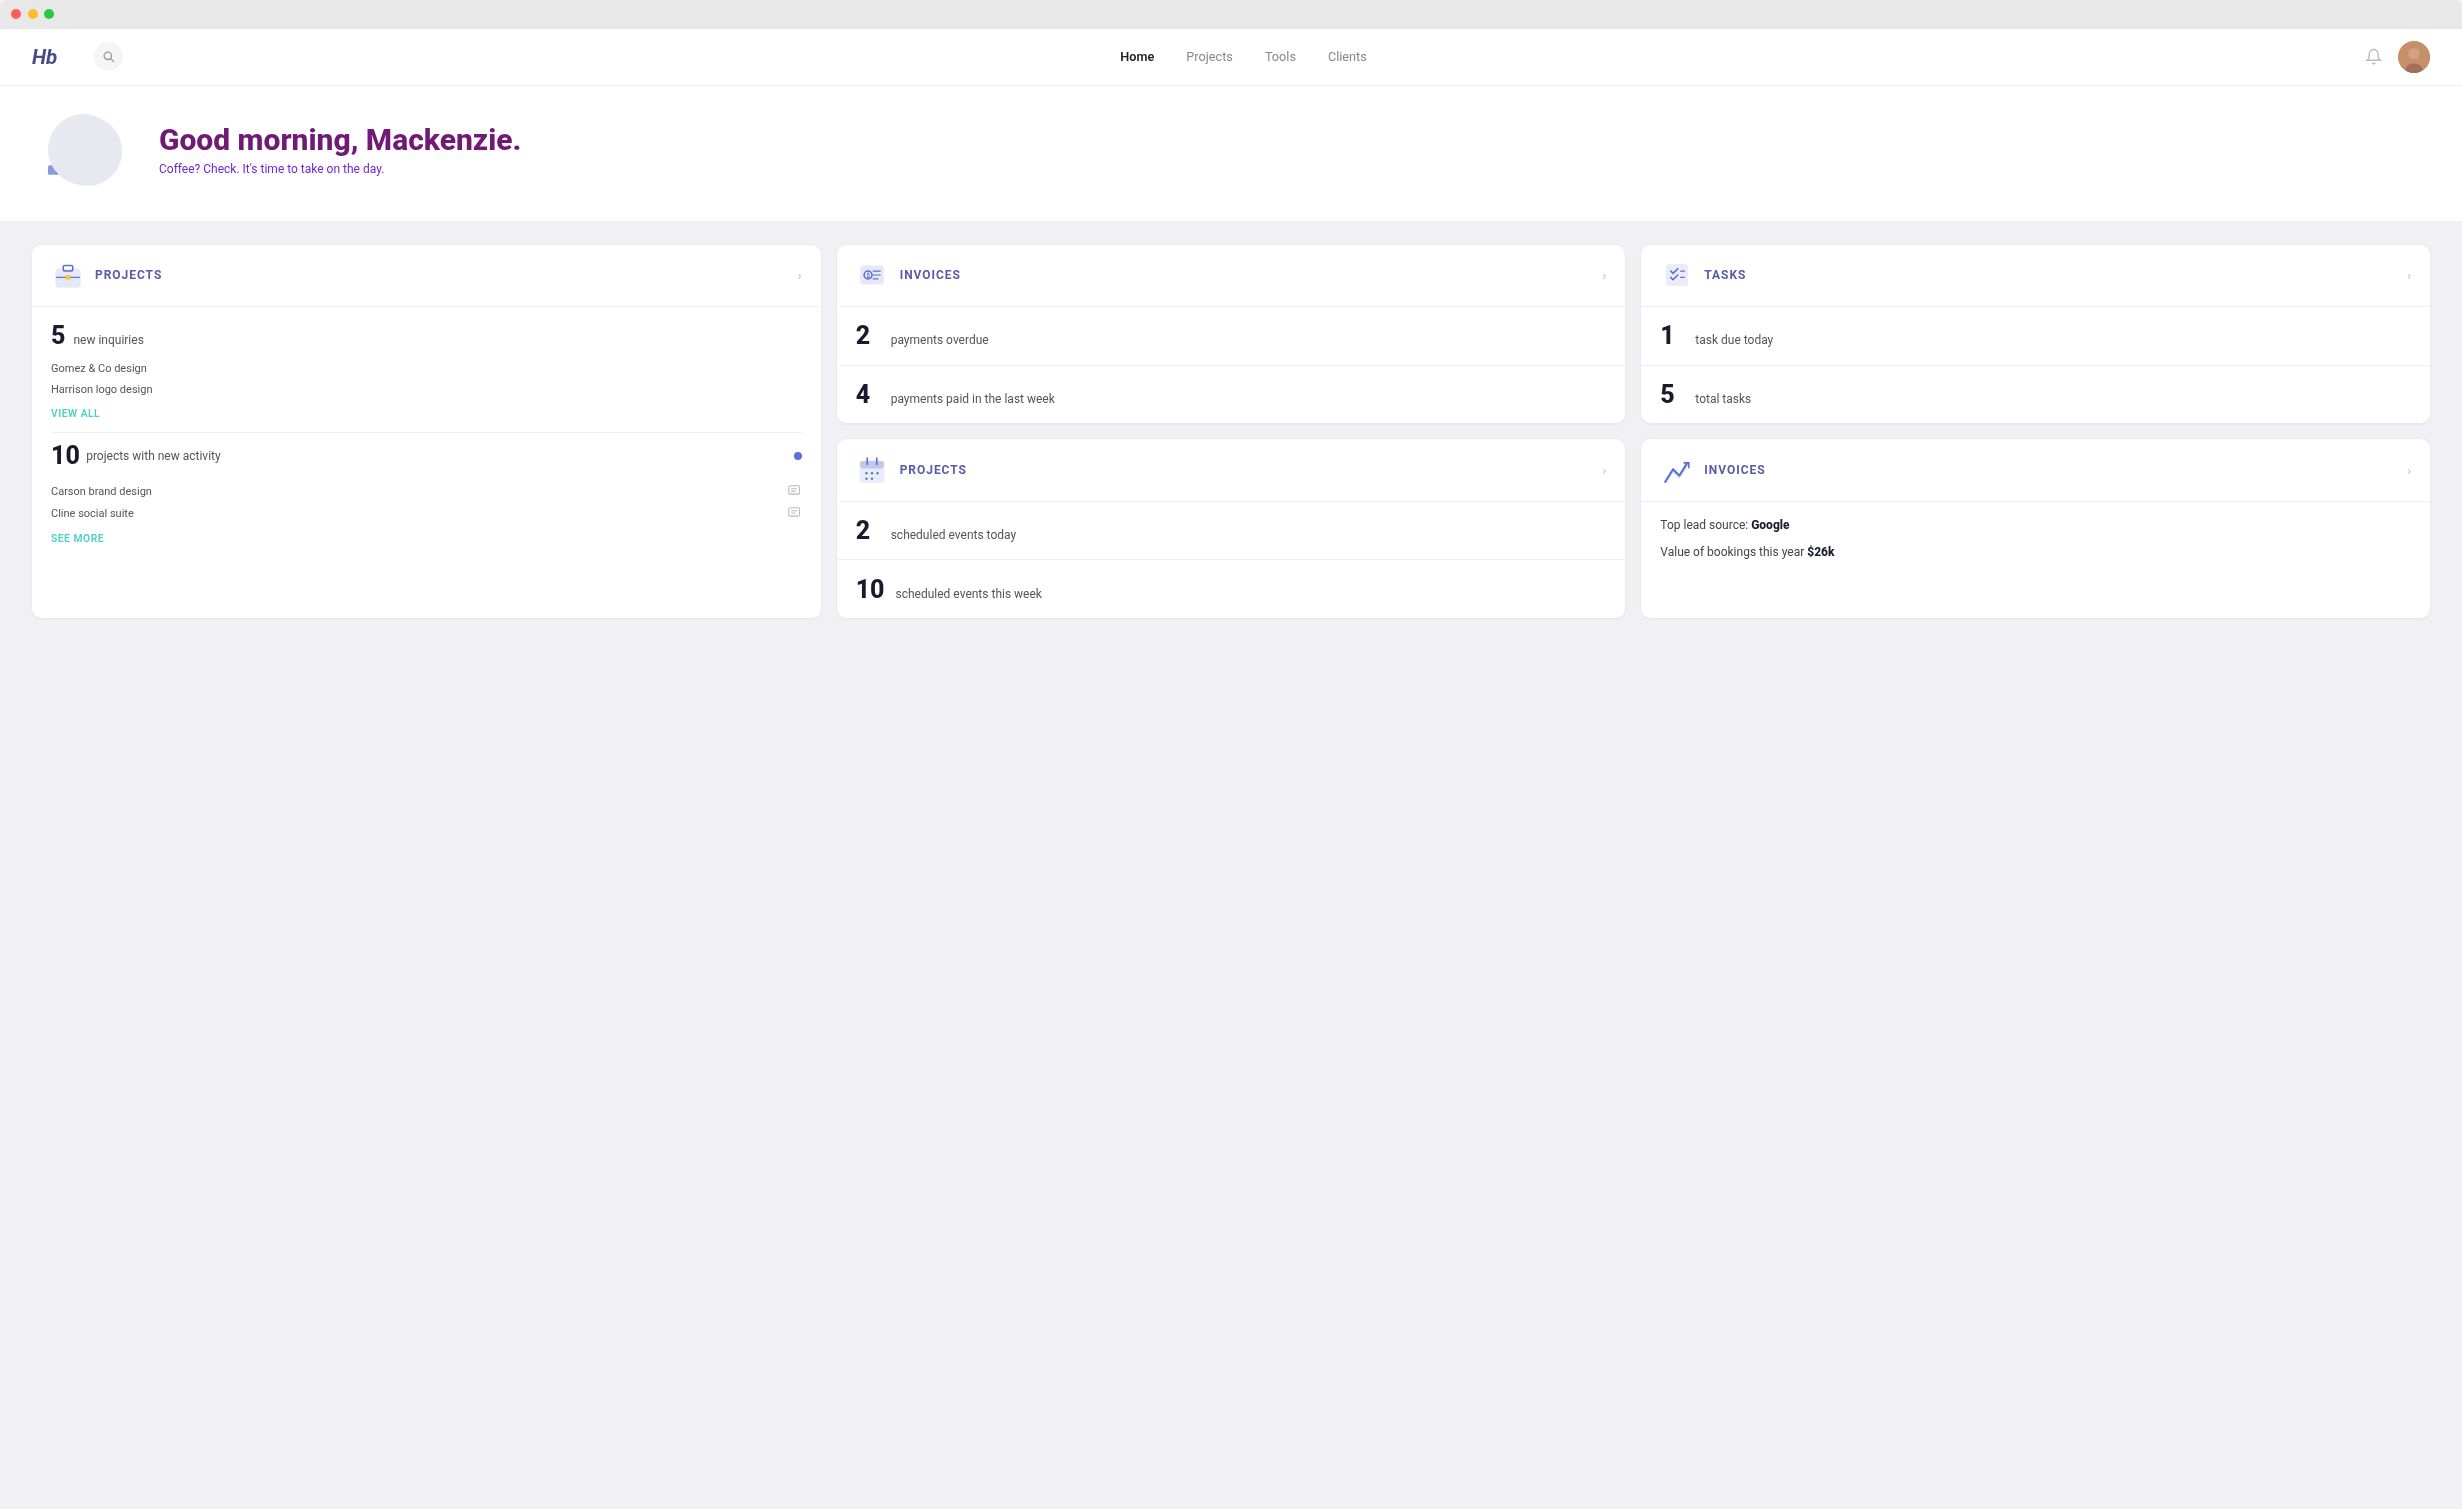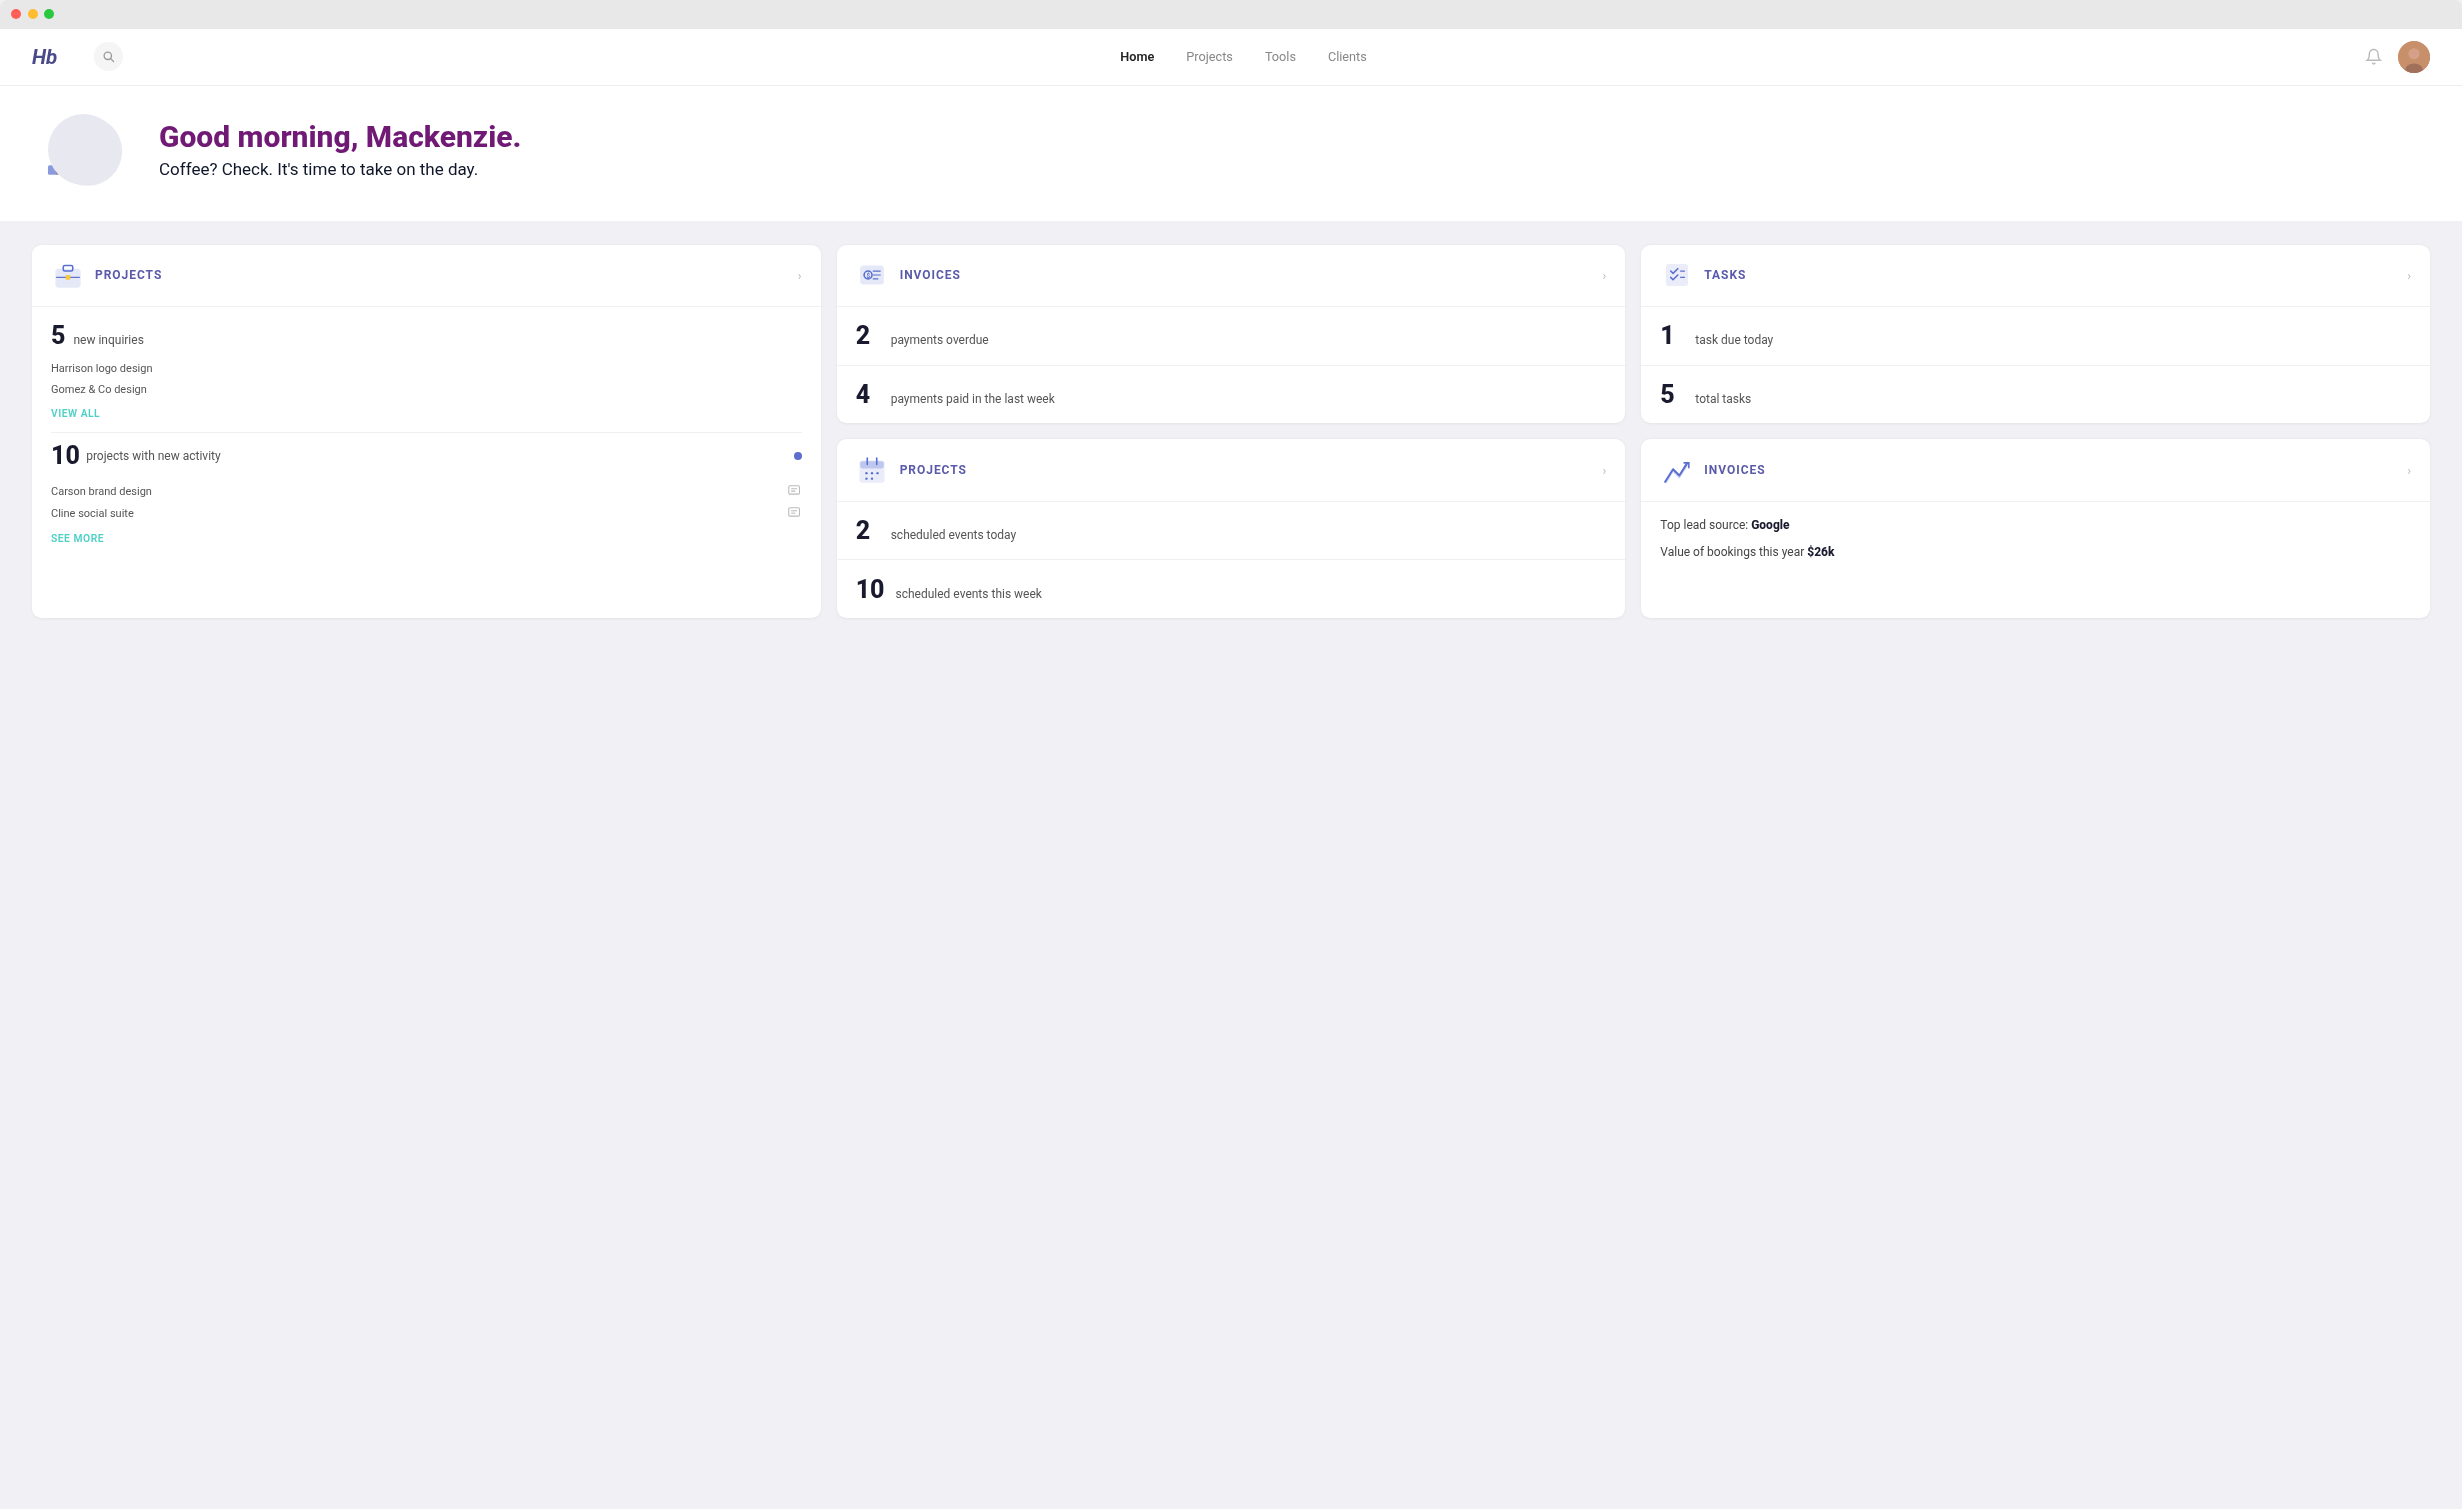--- a/index.html
+++ b/index.html
@@ -104,22 +104,22 @@
       align-items: center;
       gap: 24px;
     }
     .hero-text h1 {
       font-size: 30px;
       font-weight: 800;
       color: #701a75;
       margin-bottom: 4.8px;
     }
     .hero-text p {
-      font-size: 17px;
-      color: #0f172a;
+      font-size: 12px;
+      color: #6d28d9;
     }
 
     
     .main-content {
       padding: 24px 32px;
       display: grid;
       grid-template-columns: 1fr 1fr 1fr;
       gap: 16px;
     }
 
@@ -392,24 +392,24 @@
       <span class="card-header-title">PROJECTS</span>
       <span class="card-chevron">›</span>
     </div>
     <div class="card-body">
 
       <div class="stat-row">
         <span class="stat-num">5</span>
         <span class="stat-label">new inquiries</span>
       </div>
       <div class="proj-item">
+        <span>Gomez &amp; Co design</span>
+      </div>
+      <div class="proj-item">
         <span>Harrison logo design</span>
-      </div>
-      <div class="proj-item">
-        <span>Gomez &amp; Co design</span>
       </div>
       <a class="view-all-link">VIEW ALL</a>
       <hr class="section-divider">
 
       <div class="activity-row" style="margin-bottom:9.5px;">
         <span class="stat-num">10</span>
         <span class="stat-label">projects with new activity</span>
         <div class="activity-dot" style="margin-left:auto;"></div>
       </div>
 

